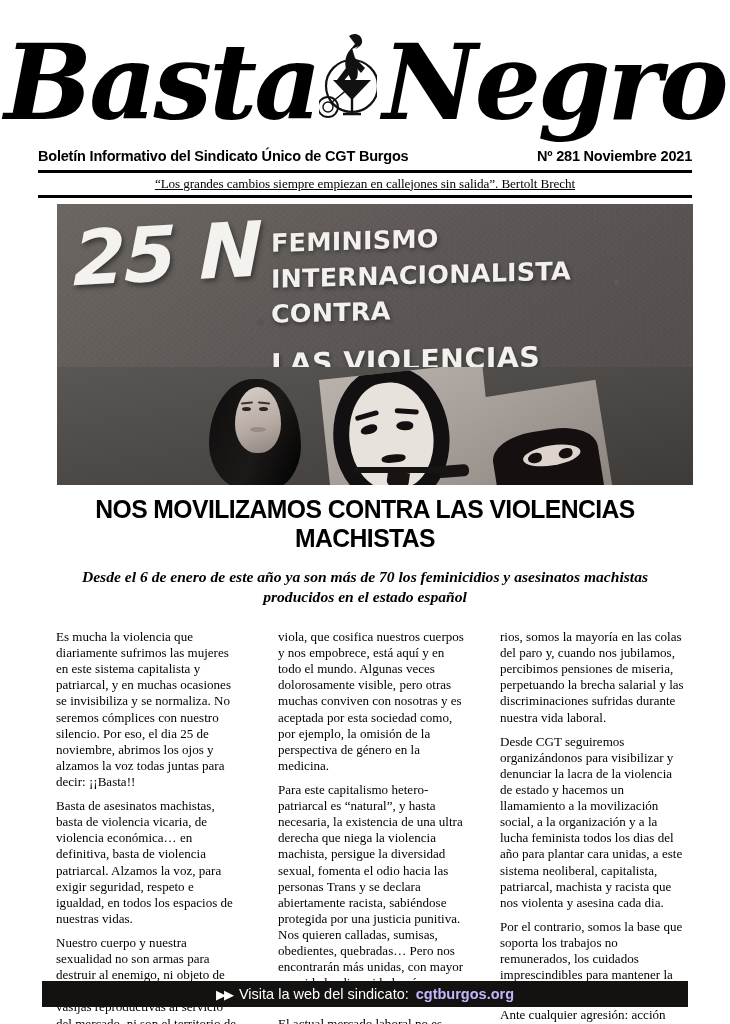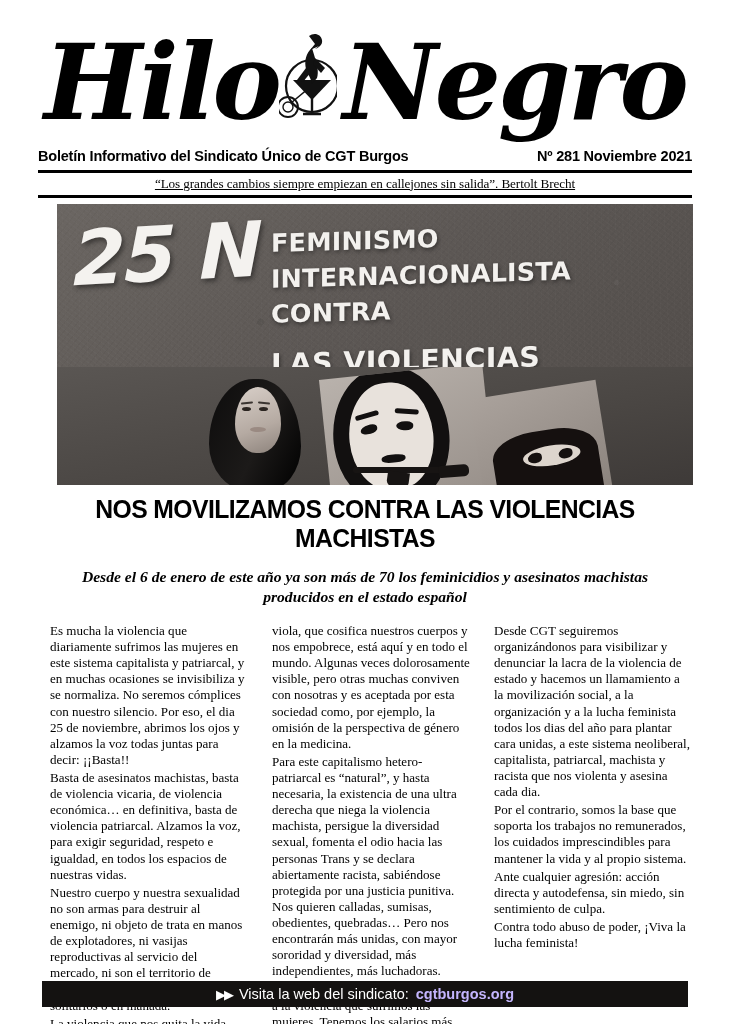--- a/index.html
+++ b/index.html
@@ -308,21 +308,21 @@
   }
   .col{
     width:207px;
     font-family:"Liberation Serif", serif;
     font-size:13.05px;
     line-height:1.235;
     color:#000;
     text-align:left;
     hyphens:none;
   }
-  .col p{margin:2px;}
+  .col p{margin:8px;}
 
   
   .footer{
     position:absolute;
     left:42px;right:42px;
     bottom:17px;
     height:26px;
     background:#141211;
     display:flex;
     align-items:center;
@@ -341,21 +341,21 @@
   .footer-txt{color:#fff;}
   .footer-url{color:#c4b5fd;font-weight:bold;}
 </style>
 </head>
 <body>
 
 <div class="page">
 
   <div class="masthead">
     <div class="masthead-inner">
-      <span class="mh-word left">Hilo</span>
+      <span class="mh-word left">Basta</span>
       <span class="mh-emblem">
         <svg viewBox="0 0 58 96" width="58" height="96" aria-hidden="true">
           <circle cx="33" cy="58" r="26" fill="none" stroke="#111" stroke-width="2.2"></circle>
           <circle cx="9" cy="79" r="10" fill="none" stroke="#111" stroke-width="1.8"></circle>
           <circle cx="9" cy="79" r="5" fill="none" stroke="#111" stroke-width="1.4"></circle>
           <path d="M12 75 L30 60" stroke="#111" stroke-width="1.6" fill="none"></path>
           <path d="M33 58 L33 86 M24 86 L42 86" stroke="#111" stroke-width="2.4" fill="none"></path>
           <path d="M14 52 L52 52 L33 72 Z" fill="#111"></path>
           <path d="M30 8 C35 4 42 6 43 12 C44 17 39 20 36 21 L40 18 L31 22 L36 16 Z" fill="#111"></path>
           <path d="M33 20 C27 25 25 33 27 41 C29 47 32 50 33 56 L38 50 C40 44 38 36 36 30 Z" fill="#111"></path>
@@ -433,20 +433,21 @@
       <p>Basta de asesinatos machistas, basta de violencia vicaria, de violencia económica… en definitiva, basta de violencia patriarcal. Alzamos la voz, para exigir seguridad, respeto e igualdad, en todos los espacios de nuestras vidas.</p>
       <p>Nuestro cuerpo y nuestra sexualidad no son armas para destruir al enemigo, ni objeto de trata en manos de explotadores, ni vasijas reproductivas al servicio del mercado, ni son el territorio de ninguna religión, ni de violadores solitarios o en manada.</p>
       <p>La violencia que nos quita la vida, que nos tortura y oprime, que nos</p>
     </div>
     <div class="col">
       <p>viola, que cosifica nuestros cuerpos y nos empobrece, está aquí y en todo el mundo. Algunas veces dolorosamente visible, pero otras muchas conviven con nosotras y es aceptada por esta sociedad como, por ejemplo, la omisión de la perspectiva de género en la medicina.</p>
       <p>Para este capitalismo hetero-patriarcal es “natural”, y hasta necesaria, la existencia de una ultra derecha que niega la violencia machista, persigue la diversidad sexual, fomenta el odio hacia las personas Trans y se declara abiertamente racista, sabiéndose protegida por una justicia punitiva. Nos quieren calladas, sumisas, obedientes, quebradas… Pero nos encontrarán más unidas, con mayor sororidad y diversidad, más independientes, más luchadoras.</p>
       <p>El actual mercado laboral no es ajeno a la violencia que sufrimos las mujeres. Tenemos los salarios más bajos, los empleos más preca-</p>
     </div>
     <div class="col">
+      <p>rios, somos la mayoría en las colas del paro y, cuando nos jubilamos, percibimos pensiones de miseria, perpetuando la brecha salarial y las discriminaciones sufridas durante nuestra vida laboral.</p>
       <p>Desde CGT seguiremos organizándonos para visibilizar y denunciar la lacra de la violencia de estado y hacemos un llamamiento a la movilización social, a la organización y a la lucha feminista todos los dias del año para plantar cara unidas, a este sistema neoliberal, capitalista, patriarcal, machista y racista que nos violenta y asesina cada dia.</p>
       <p>Por el contrario, somos la base que soporta los trabajos no remunerados, los cuidados imprescindibles para mantener la vida y al propio sistema.</p>
       <p>Ante cualquier agresión: acción directa y autodefensa, sin miedo, sin sentimiento de culpa.</p>
       <p>Contra todo abuso de poder, ¡Viva la lucha feminista!</p>
     </div>
   </div>
 
   <div class="footer">
     <span class="footer-inner">
       <span class="arrows">▶▶</span>

